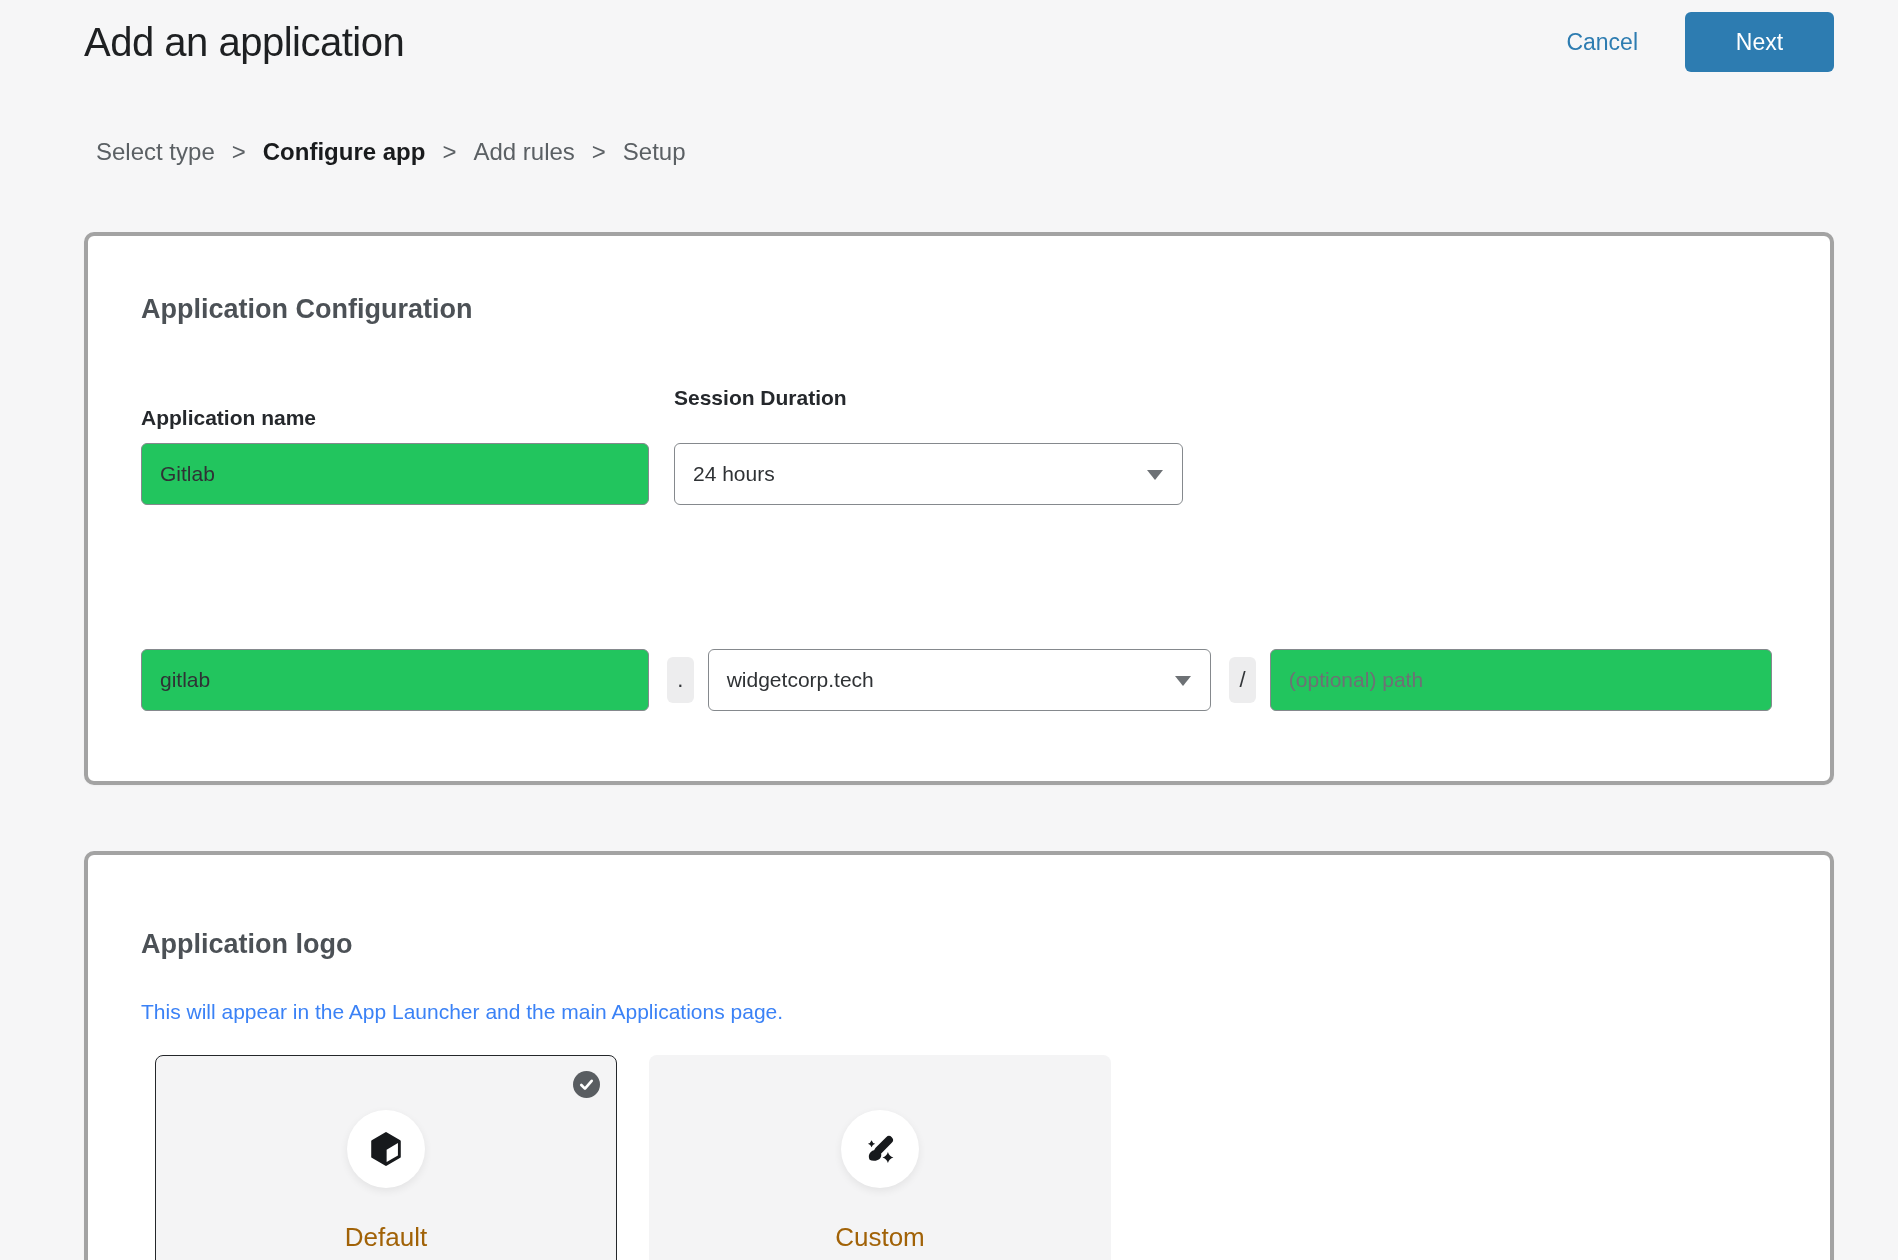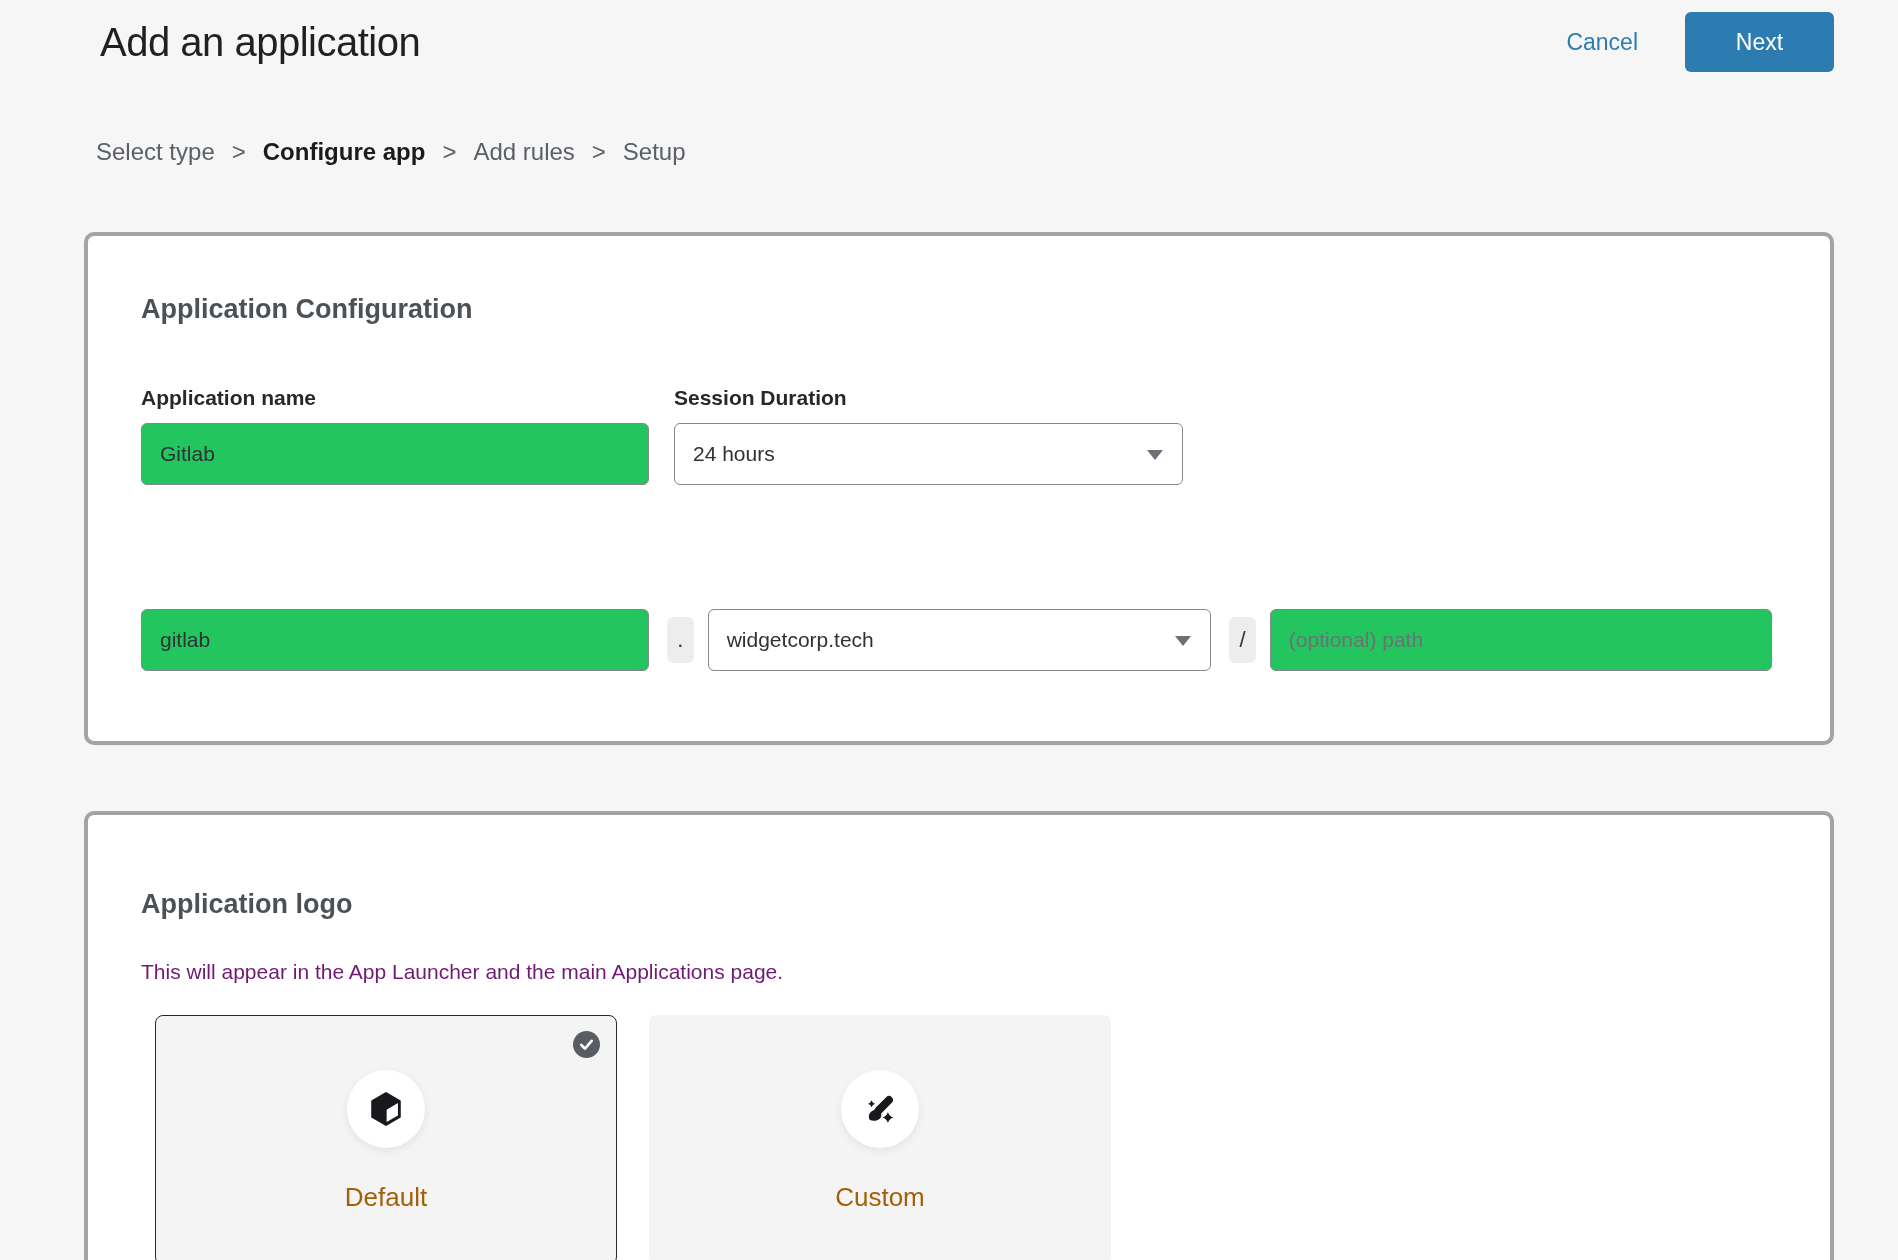--- a/index.html
+++ b/index.html
@@ -7,21 +7,20 @@
   body {
     background: #f6f6f7;
     font-family: "Liberation Sans", sans-serif;
     color: #1e2022;
   }
 
   
   .topbar {
     display: flex; align-items: center;
     padding: 12px 64px 0 84px;
-    margin-left: 16px;
   }
   .page-title {
     flex: 1;
     font-size: 40px; font-weight: 400; color: #1e2022;
     letter-spacing: -0.5px;
   }
   .cancel-link {
     font-size: 23px; color: #2d7cb1; cursor: pointer;
     margin-right: 47px;
     background: none; border: none;
@@ -78,21 +77,21 @@
   }
   .text-input::placeholder { color: #6e7175; }
 
   .fake-select {
     position: relative;
     width: 509px; height: 62px;
     border: 1px solid #85898d; border-radius: 6px;
     background: #ffffff; cursor: pointer;
     display: flex; align-items: center;
     padding: 0 44px 0 18px;
-    font-size: 21px; color: #2f3235;
+    font-size: 21px; color: #2f3235; margin-top: 20px;
   }
   .fake-select .caret {
     position: absolute; right: 19px; top: 50%; margin-top: -4px;
     width: 0; height: 0;
     border-left: 8px solid transparent;
     border-right: 8px solid transparent;
     border-top: 10px solid #6d7175;
   }
 
   .sep-chip {
@@ -104,21 +103,21 @@
     align-self: flex-end;
   }
 
   .field-col { display: flex; flex-direction: column; }
   .field-gap { margin-left: 25px; justify-content: flex-end; }
 
   
   .card-2 .card-inner { padding: 72px 58px 80px 53px; }
   .logo-desc {
     margin-top: 38px;
-    font-size: 21px; color: #701a75; line-height: 26px;
+    font-size: 21px; color: #3b82f6; line-height: 26px;
   }
   .tiles { display: flex; margin: 30px 0 0 14px; }
   .tile {
     position: relative;
     width: 462px; height: 250px;
     background: #f4f4f5; border-radius: 8px;
     border: 1px solid transparent;
     cursor: pointer;
     display: flex; flex-direction: column; align-items: center;
   }

